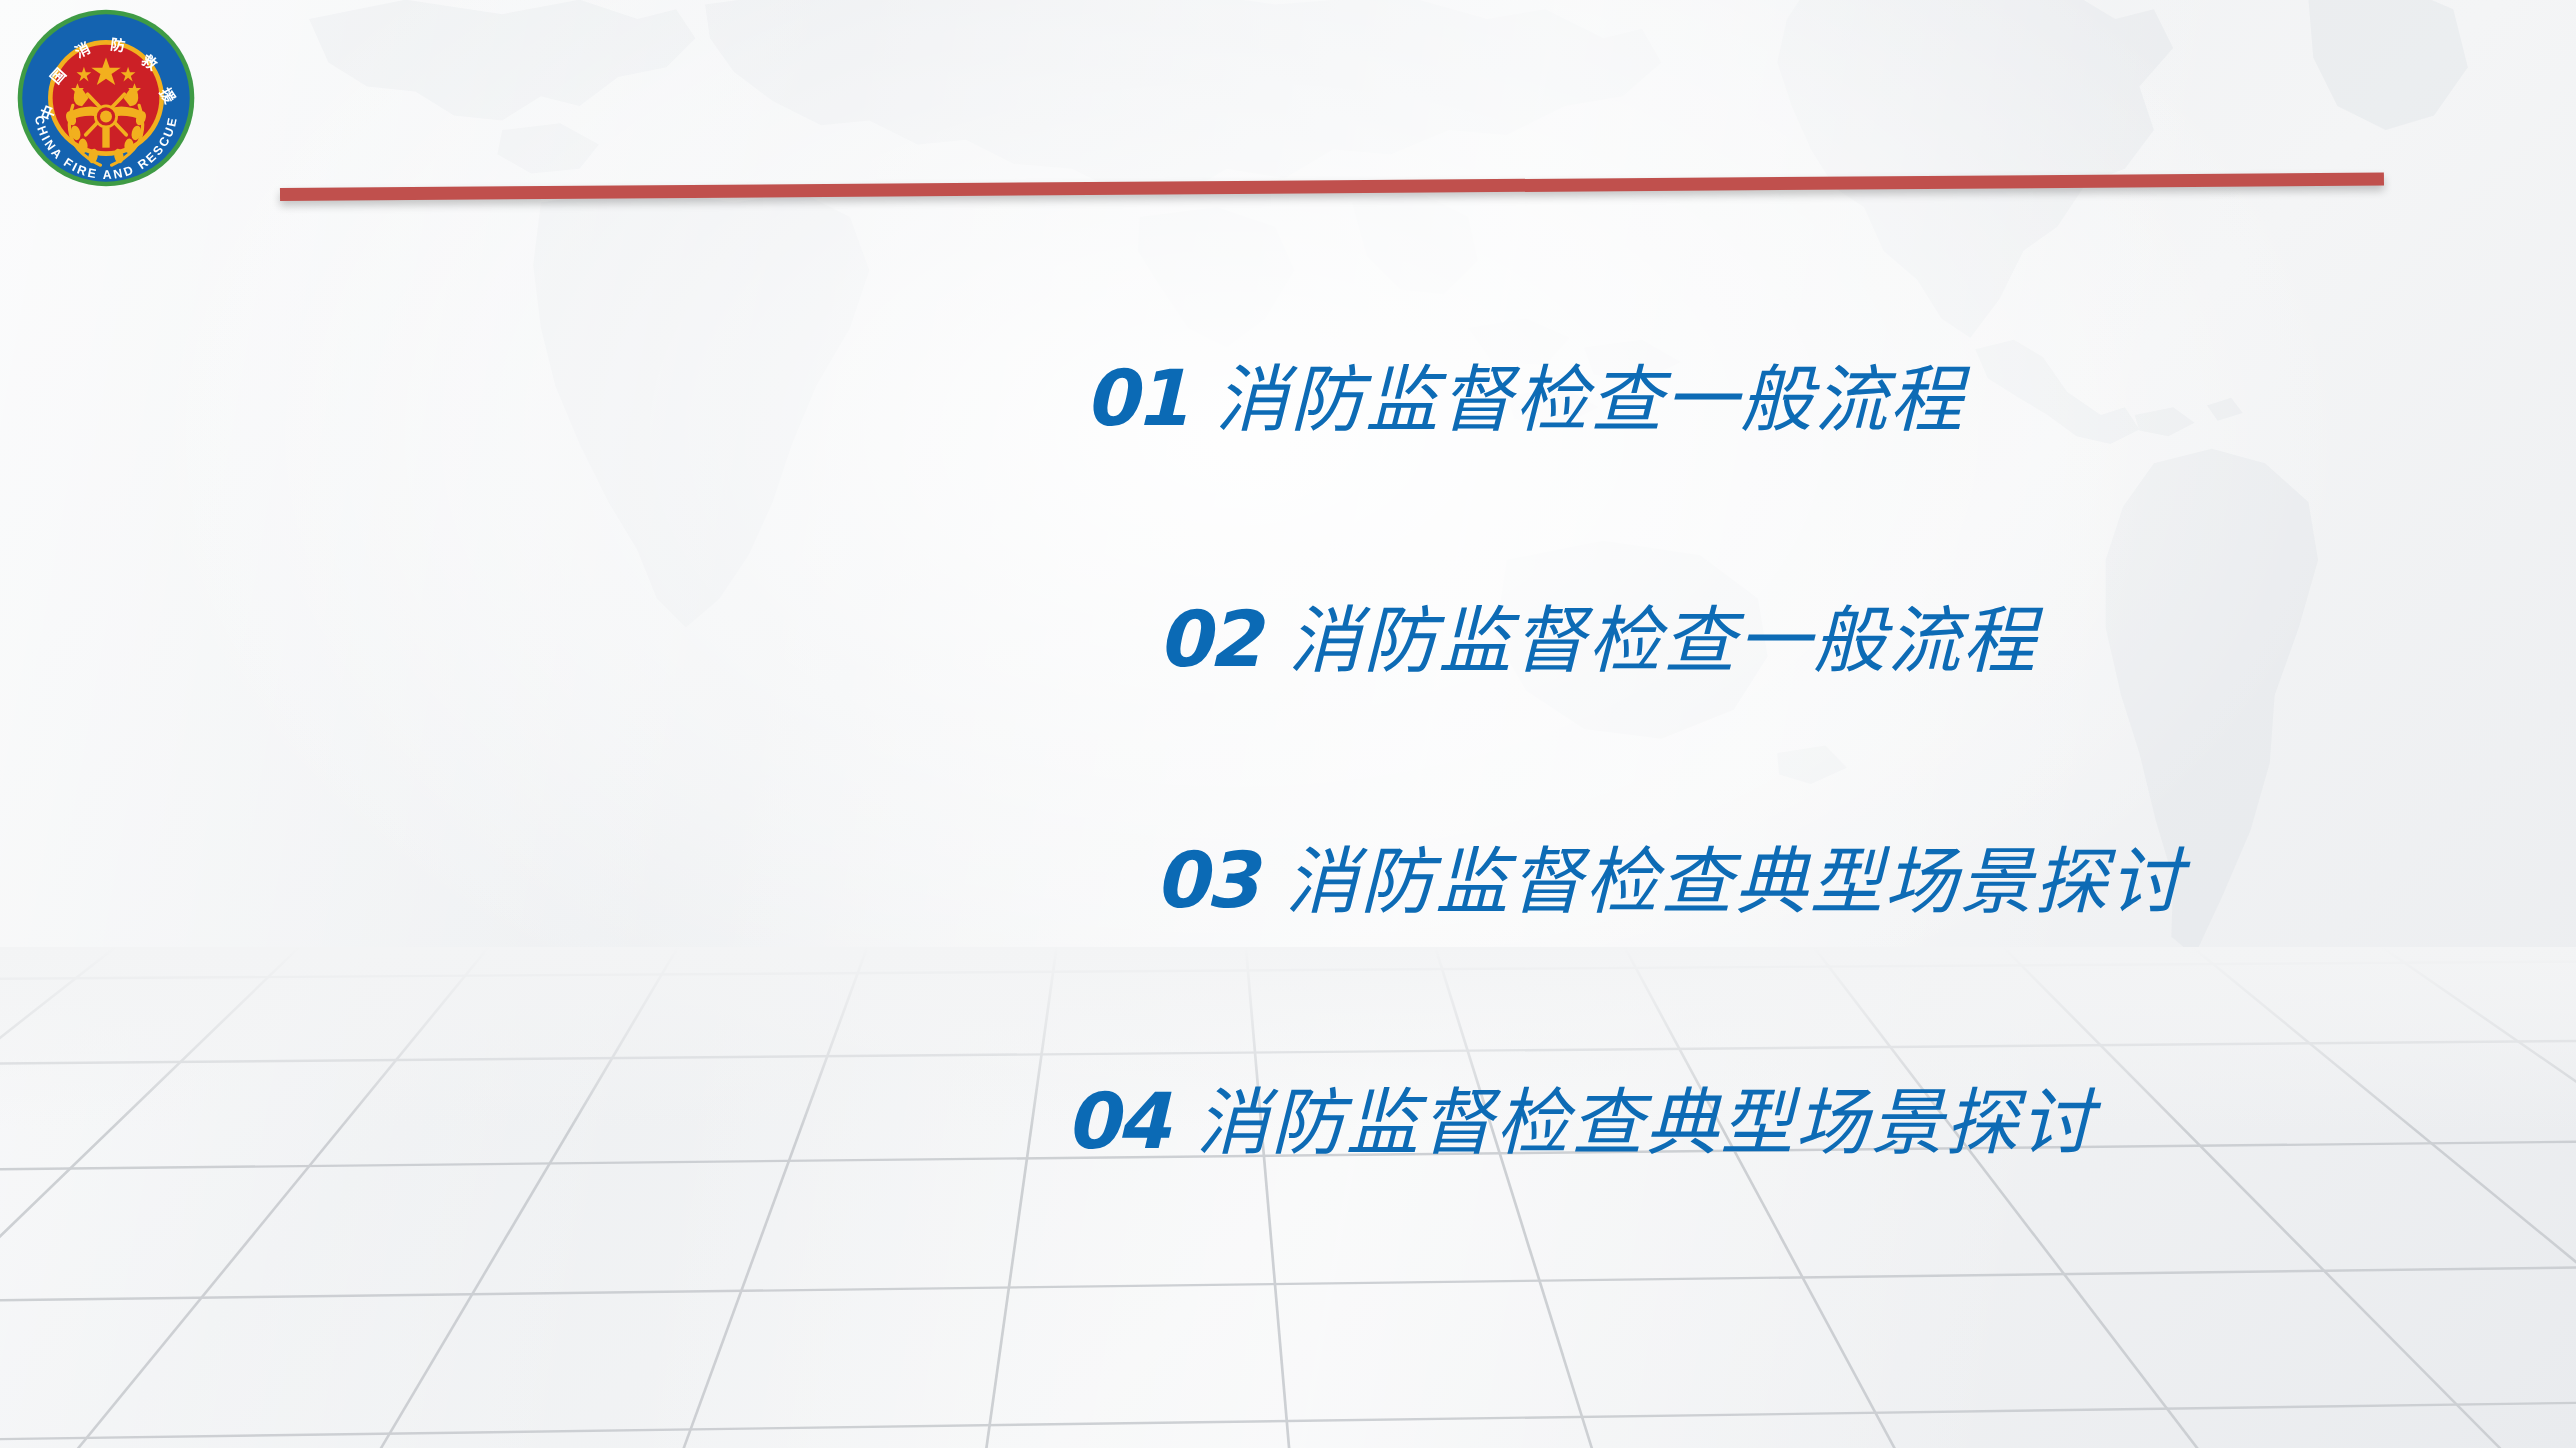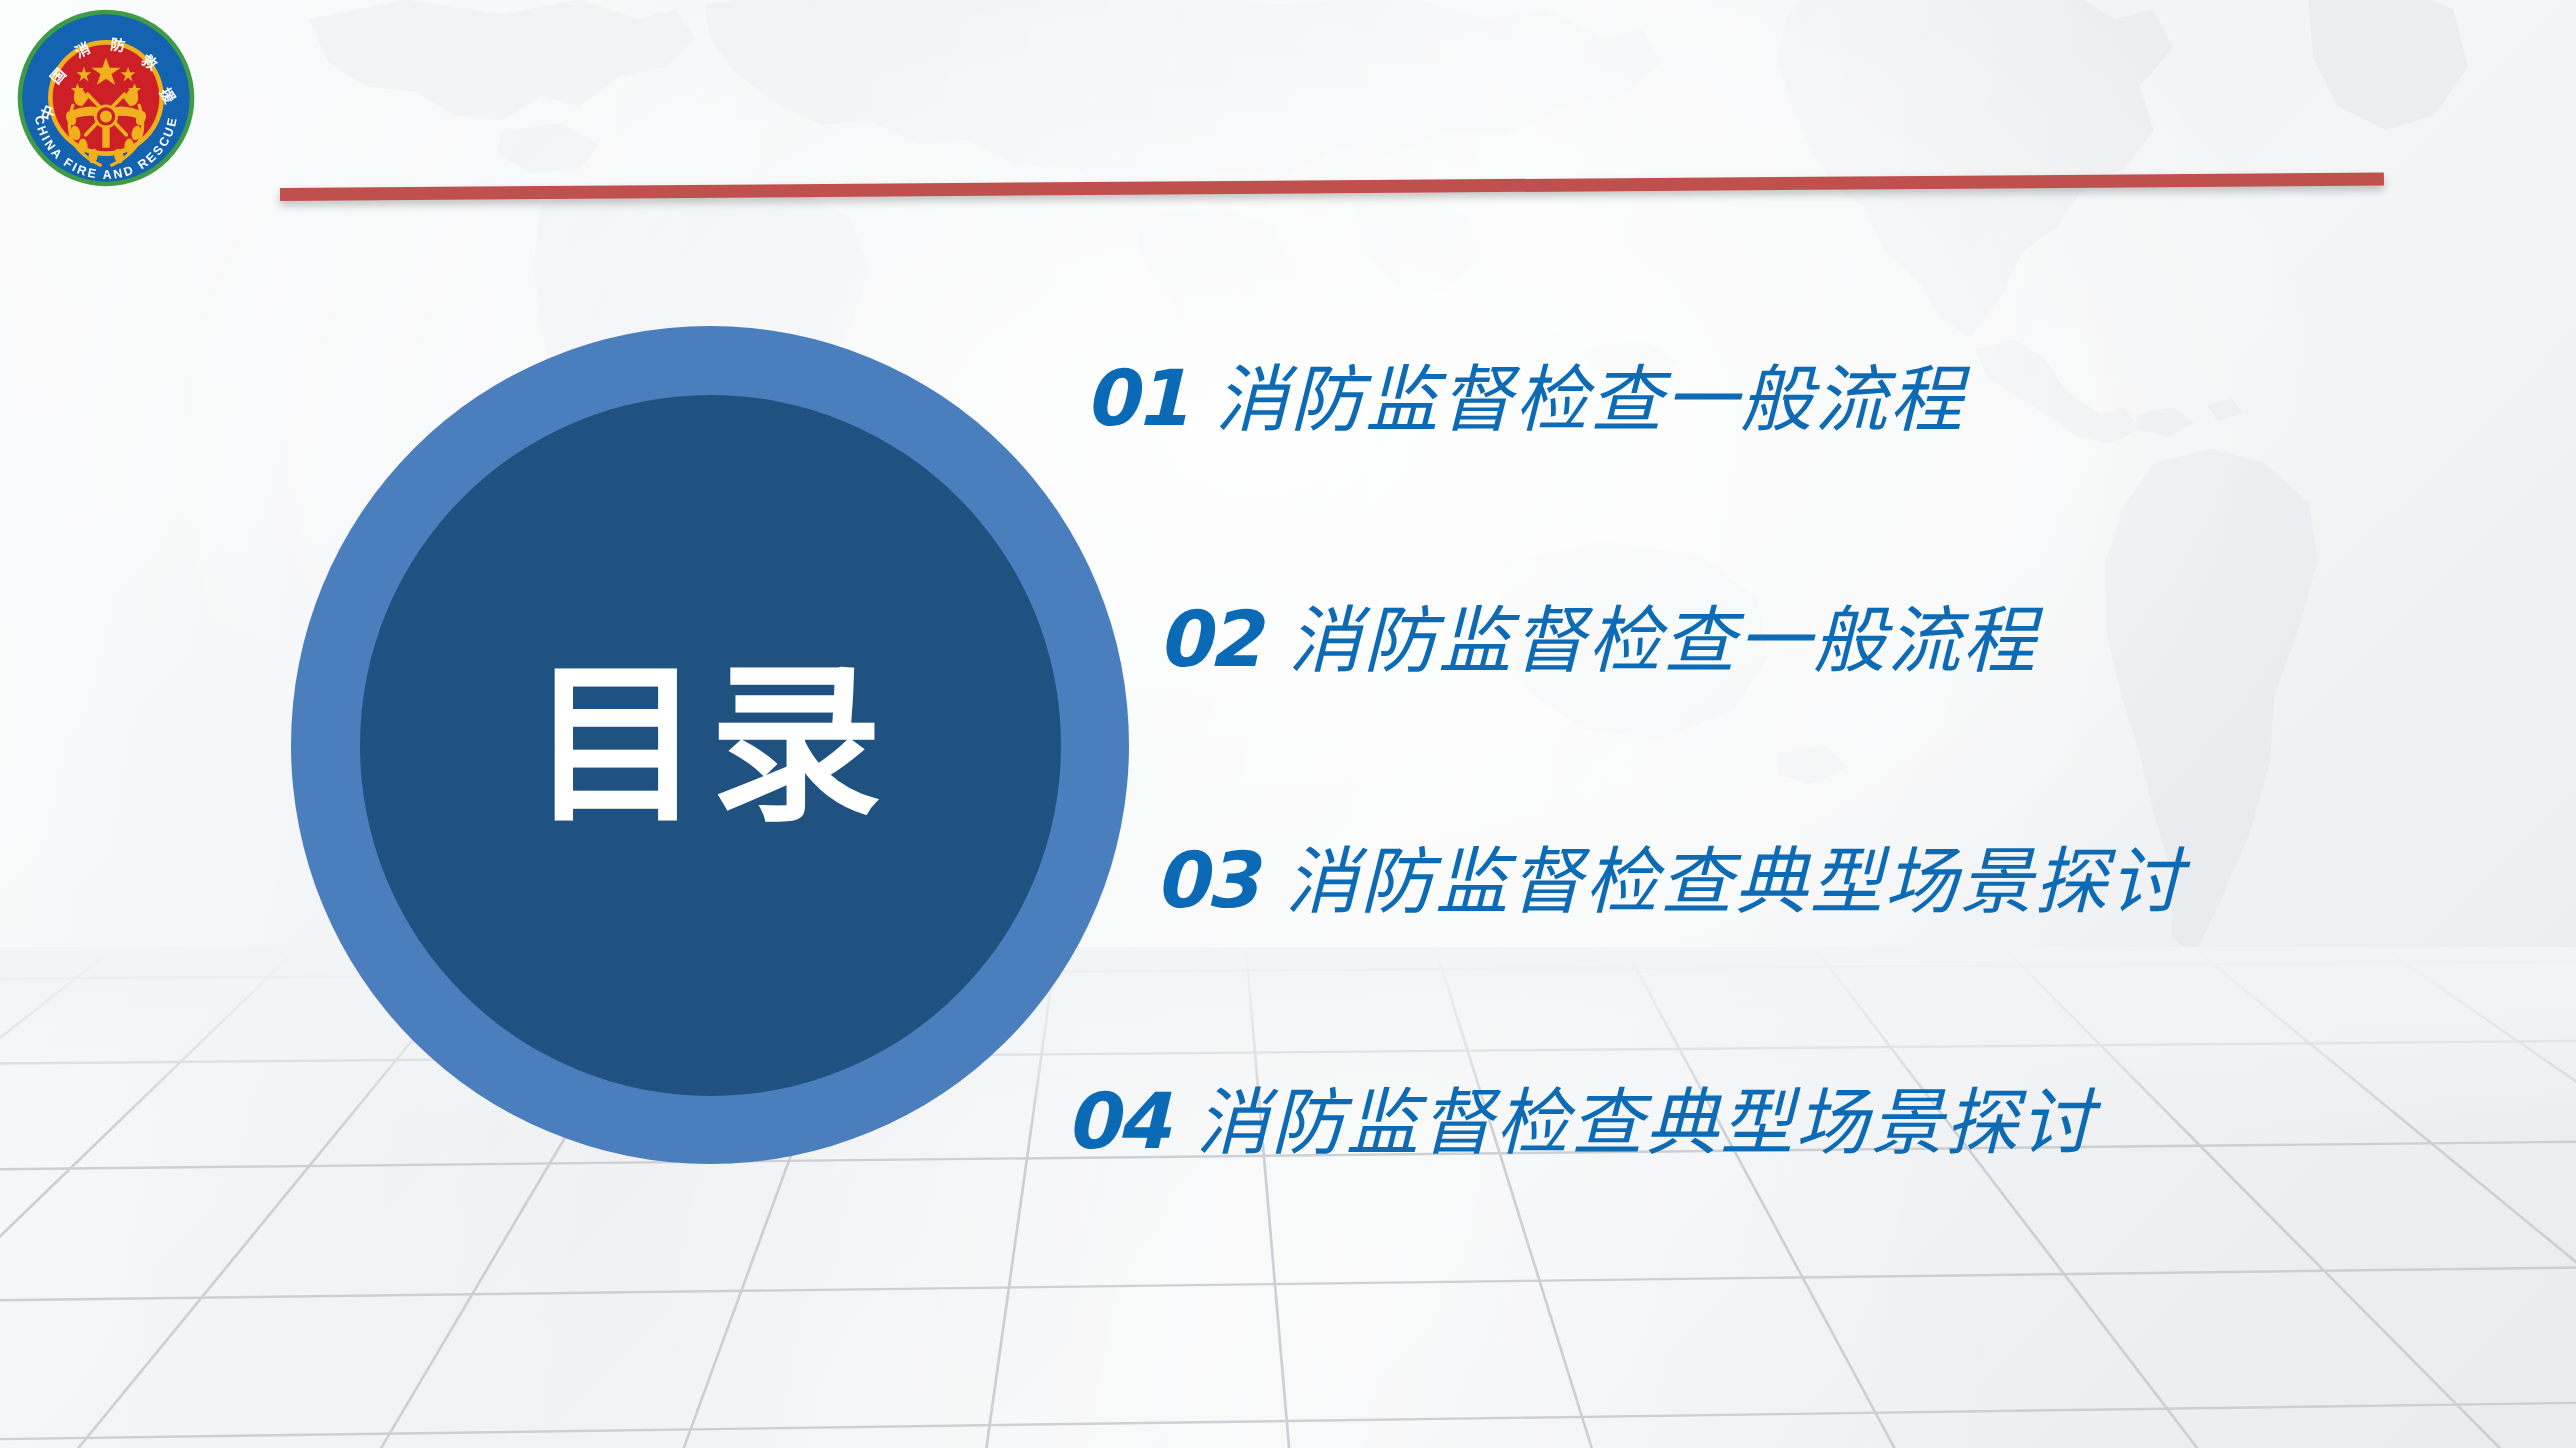--- a/index.html
+++ b/index.html
@@ -302,25 +302,20 @@
         <ellipse cx="114" cy="163" rx="5" ry="8" transform="rotate(-12 114 163)"></ellipse>
       </g>
     </svg>
   </div>
 
 
   <div class="title-rule-wrap">
     <div class="title-rule"></div>
   </div>
 
-  <div class="toc-circle">
-    <div class="toc-circle-inner">
-      <span class="toc-circle-label">目录</span>
-    </div>
-  </div>
 
   <div class="toc-list">
 
     <div class="toc-item" data-idx="0">
       <span class="toc-num">01</span>
       <span class="toc-text">消防监督检查一般流程</span>
     </div>
 
     <div class="toc-item" data-idx="1">
       <span class="toc-num">02</span>

